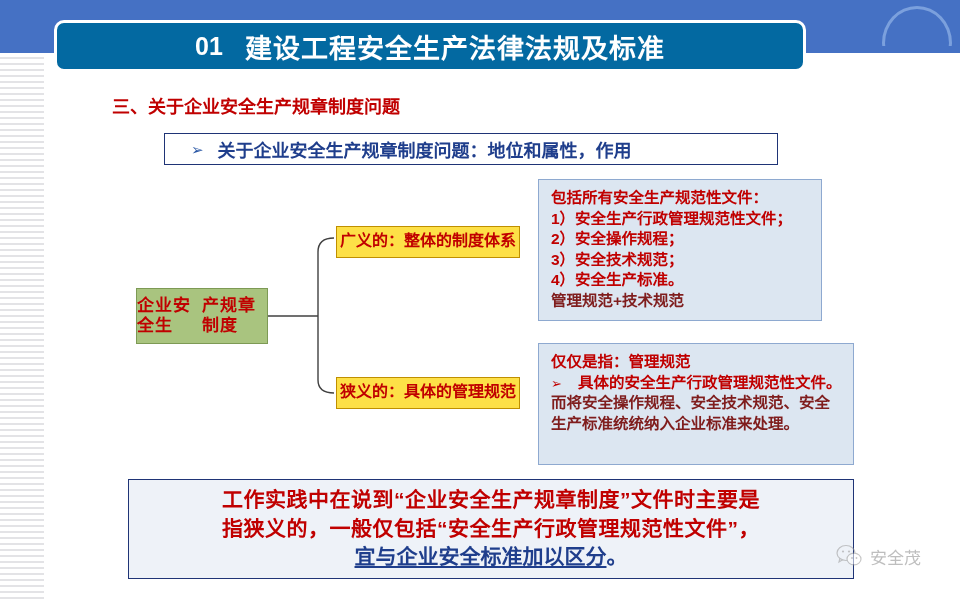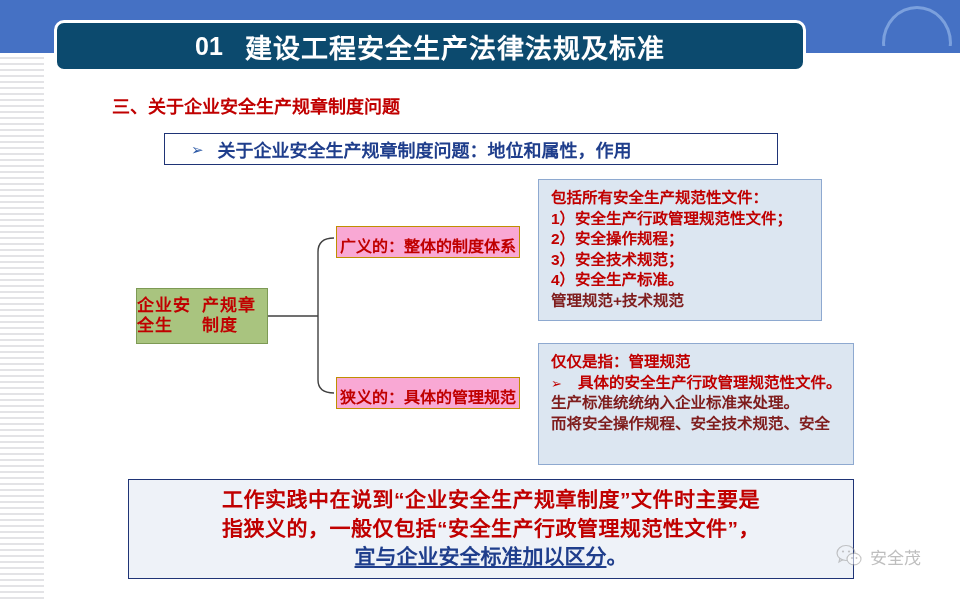--- a/index.html
+++ b/index.html
@@ -81,21 +81,21 @@
     );
   }
 
   
   .title-bar {
     position: absolute;
     left: 54px;
     top: 20px;
     width: 752px;
     height: 52px;
-    background: #0c4a6e;
+    background: #0369a1;
     border: 3px solid #ffffff;
     border-radius: 10px;
     box-sizing: border-box;
     display: flex;
     align-items: center;
     justify-content: center;
   }
   .title-text {
     color: #ffffff;
     font-size: 27px;
@@ -170,25 +170,25 @@
     color: #c00000;
     font-size: 17px;
     font-weight: bold;
     letter-spacing: 1px;
   }
 
   .node-branch {
     position: absolute;
     width: 184px;
     height: 32px;
-    background: #f9a8d4;
+    background: #fde047;
     border: 1px solid #bf8f00;
     box-sizing: border-box;
     display: flex;
-    align-items: flex-end;
+    align-items: flex-start;
     justify-content: center;
   }
   .node-branch span {
     color: #c00000;
     font-size: 16px;
     font-weight: bold;
     white-space: nowrap;
   }
   #branch-broad  { left: 336px; top: 226px; }
   #branch-narrow { left: 336px; top: 377px; }
@@ -335,22 +335,22 @@
     <p class="p-red">4）安全生产标准。</p>
     <p class="p-blue">管理规范+技术规范</p>
   </div>
 
   <div class="panel" id="panel-narrow">
     <p class="p-red">仅仅是指：管理规范</p>
     <p class="p-red bullet-line">
       <span class="bg">➢</span>
       <span>具体的安全生产行政管理规范性文件。</span>
     </p>
+    <p class="p-blue">而将安全操作规程、安全技术规范、安全</p>
     <p class="p-blue">生产标准统统纳入企业标准来处理。</p>
-    <p class="p-blue">而将安全操作规程、安全技术规范、安全</p>
   </div>
 
   <div class="summary-box">
     <div class="summary-line">工作实践中在说到“企业安全生产规章制度”文件时主要是</div>
     <div class="summary-line">指狭义的，一般仅包括“安全生产行政管理规范性文件”，</div>
     <div class="summary-line-last">
       <span class="ul">宜与企业安全标准加以区分</span><span>。</span>
     </div>
   </div>
 

